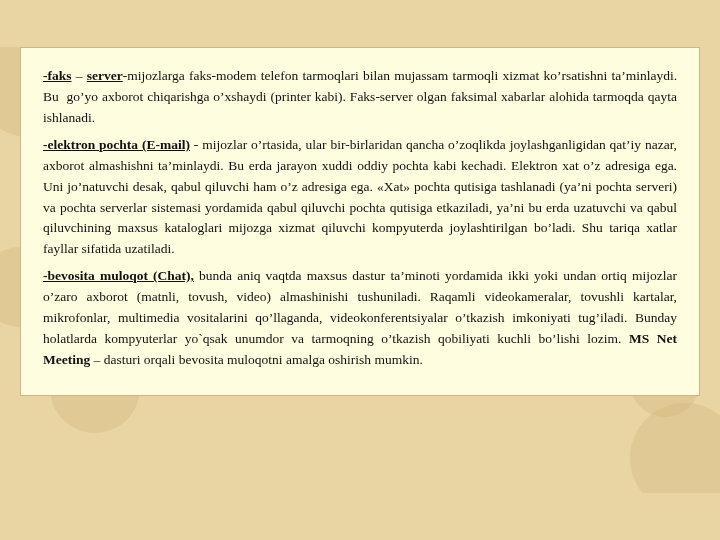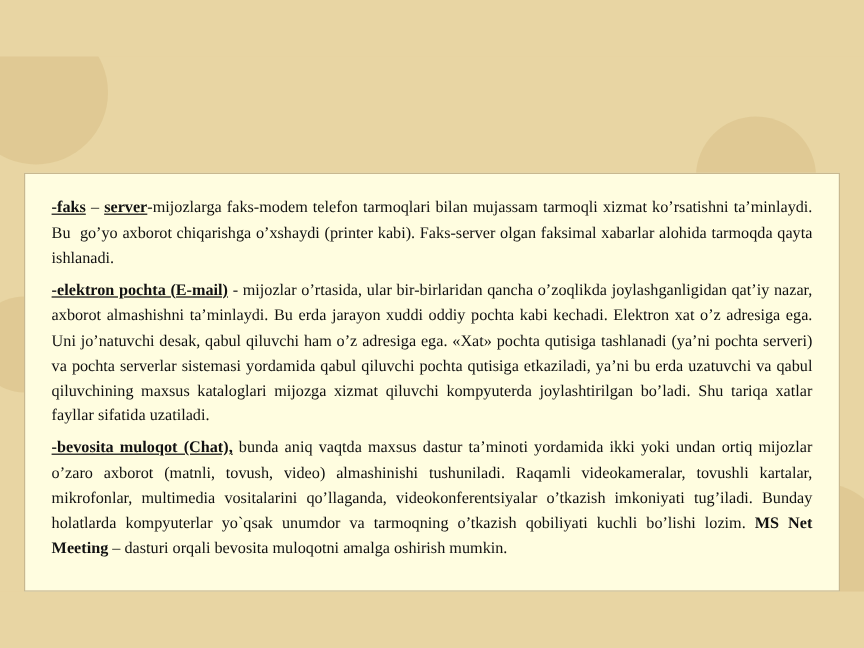--- a/index.html
+++ b/index.html
@@ -18,21 +18,21 @@
       align-items: center;
       justify-content: center;
     }
 
     .background {
       width: 720px;
       height: 446px;
       background-color: #e8d5a3;
       position: relative;
       display: flex;
-      align-items: flex-end;
+      align-items: flex-start;
       justify-content: center;
     }
 
     
     .bg-decor {
       position: absolute;
       top: 0; left: 0; right: 0; bottom: 0;
       pointer-events: none;
       overflow: hidden;
     }

